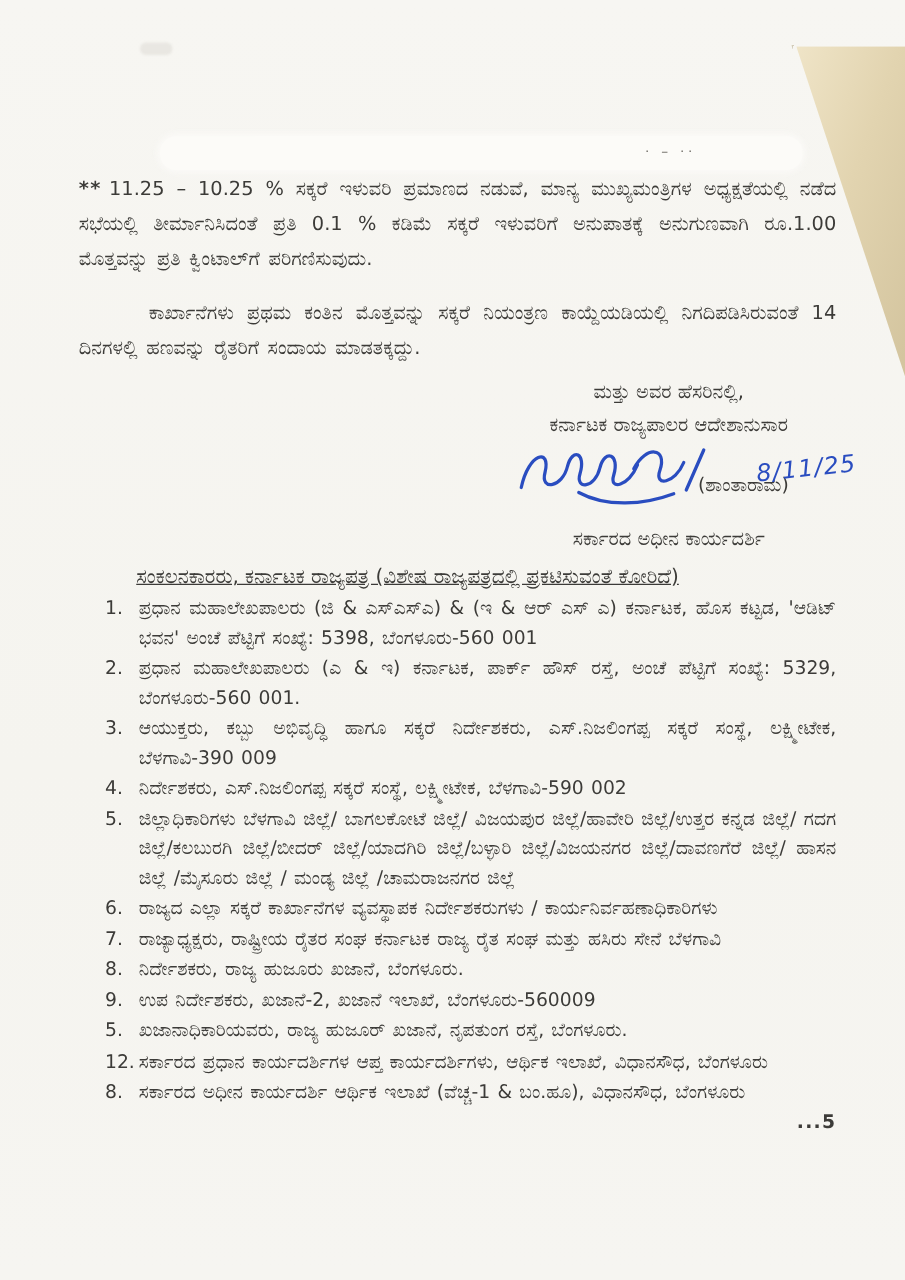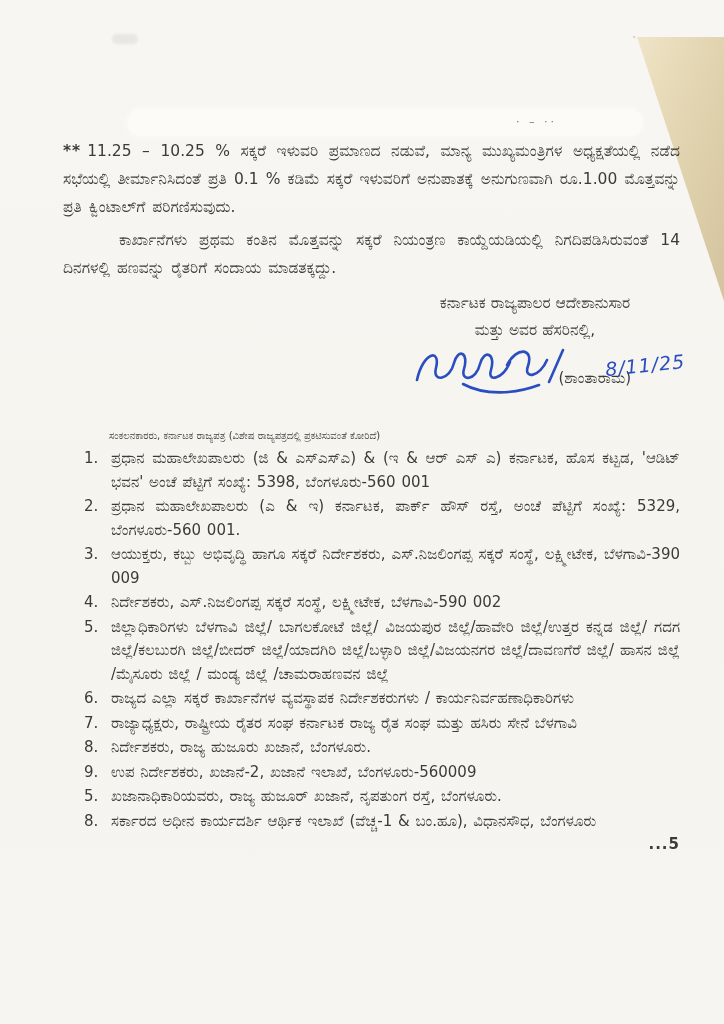--- a/index.html
+++ b/index.html
@@ -53,31 +53,31 @@
     left: 112px; top: 34px;
     width: 26px; height: 10px;
     background: #e9e7e2;
     border-radius: 5px;
     filter: blur(1px);
   }
   .content {
     position: absolute;
     left: 0; top: 0;
     width: 724px;
-    padding: 137px 44px 0 63px;
+    padding: 137px 55px 0 63px;
     box-sizing: border-box;
   }
   .para {
     font-size: 15.5px;
     line-height: 28px;
     text-align: justify;
     word-spacing: 2px;
   }
   .para .fn-marker { font-weight: 700; letter-spacing: 1px; margin-right: 6px; }
-  .para2 { text-indent: 56px; margin-top: 5px; }
+  .para2 { text-indent: 56px; margin-top: 15px; }
   .signoff {
     margin: 8px 0 0 322px;
     width: 300px;
     text-align: center;
     font-size: 15.5px;
     line-height: 27px;
   }
   .sig-block {
     position: relative;
     height: 62px;
@@ -89,22 +89,23 @@
     width: 278px; height: 66px;
   }
   .signer-name {
     position: absolute;
     left: 0; right: 54px;
     bottom: 16px;
     text-align: right;
     font-size: 15px;
   }
   .compiler {
-    margin: 22px 0 0 46px;
-    font-size: 10px;
+    margin: 6px 0 0 46px;
+    font-size: 16px;
+    text-decoration: underline;
   }
   .dist-head {
     margin: 18px 0 0 28px;
     font-weight: 700;
     font-size: 15.5px;
   }
   .dist-list {
     margin: 5px 0 0 21px;
     padding: 0;
     list-style: none;
@@ -147,37 +148,38 @@
     <span class="marks">· – ··</span>
   </div>
 
   <div class="content">
 
     <div class="para para1"><span class="fn-marker">**</span><span>11.25 – 10.25 % ಸಕ್ಕರೆ ಇಳುವರಿ ಪ್ರಮಾಣದ ನಡುವೆ, ಮಾನ್ಯ ಮುಖ್ಯಮಂತ್ರಿಗಳ ಅಧ್ಯಕ್ಷತೆಯಲ್ಲಿ ನಡೆದ ಸಭೆಯಲ್ಲಿ ತೀರ್ಮಾನಿಸಿದಂತೆ ಪ್ರತಿ 0.1 % ಕಡಿಮೆ ಸಕ್ಕರೆ ಇಳುವರಿಗೆ ಅನುಪಾತಕ್ಕೆ ಅನುಗುಣವಾಗಿ ರೂ.1.00 ಮೊತ್ತವನ್ನು ಪ್ರತಿ ಕ್ವಿಂಟಾಲ್‌ಗೆ ಪರಿಗಣಿಸುವುದು.</span></div>
 
     <div class="para para2">ಕಾರ್ಖಾನೆಗಳು ಪ್ರಥಮ ಕಂತಿನ ಮೊತ್ತವನ್ನು ಸಕ್ಕರೆ ನಿಯಂತ್ರಣ ಕಾಯ್ದೆಯಡಿಯಲ್ಲಿ ನಿಗದಿಪಡಿಸಿರುವಂತೆ 14 ದಿನಗಳಲ್ಲಿ ಹಣವನ್ನು ರೈತರಿಗೆ ಸಂದಾಯ ಮಾಡತಕ್ಕದ್ದು.</div>
 
     <div class="signoff">
+      <div>ಮತ್ತು ಅವರ ಹೆಸರಿನಲ್ಲಿ,</div>
       <div>ಕರ್ನಾಟಕ ರಾಜ್ಯಪಾಲರ ಆದೇಶಾನುಸಾರ</div>
-      <div>ಮತ್ತು ಅವರ ಹೆಸರಿನಲ್ಲಿ,</div>
 
       <div class="sig-block">
         <div class="signer-name">(ಶಾಂತಾರಾಮ)</div>
         <svg class="sig-svg" viewBox="0 0 278 66" xmlns="http://www.w3.org/2000/svg">
           <g fill="none" stroke="#2a4dc0" stroke-width="2.6" stroke-linecap="round" stroke-linejoin="round">
             <path d="M14,42 C20,14 38,10 33,30 C29,45 47,42 51,25 C55,10 66,14 61,31 C57,44 73,43 77,26 C81,11 93,15 88,32 C84,45 100,41 107,24"></path>
             <path d="M104,27 C114,8 131,10 125,28 C120,42 137,39 144,22"></path>
             <path d="M60,46 C82,58 112,56 136,47"></path>
             <path d="M146,44 L160,12"></path>
           </g>
           <text x="162" y="36" transform="rotate(-7 162 36)" font-family="DejaVu Sans, sans-serif" font-style="italic" font-size="20" fill="#2a4dc0">​</text>
         </svg>
         <span class="sig-date">8/11/25</span>
       </div>
 
+      <div>ಸರ್ಕಾರದ ಅಧೀನ ಕಾರ್ಯದರ್ಶಿ</div>
     </div>
 
     <div class="compiler">ಸಂಕಲನಕಾರರು, ಕರ್ನಾಟಕ ರಾಜ್ಯಪತ್ರ (ವಿಶೇಷ ರಾಜ್ಯಪತ್ರದಲ್ಲಿ ಪ್ರಕಟಿಸುವಂತೆ ಕೋರಿದೆ)</div>
 
 
     <ol class="dist-list">
       <li>
           <span class="num">1.</span>
           <span class="txt">ಪ್ರಧಾನ ಮಹಾಲೇಖಪಾಲರು (ಜಿ &amp; ಎಸ್‌ಎಸ್‌ಎ) &amp; (ಇ &amp; ಆರ್ ಎಸ್ ಎ) ಕರ್ನಾಟಕ, ಹೊಸ ಕಟ್ಟಡ, 'ಆಡಿಟ್ ಭವನ' ಅಂಚೆ ಪೆಟ್ಟಿಗೆ ಸಂಖ್ಯೆ: 5398, ಬೆಂಗಳೂರು-560 001</span>
         </li>
@@ -188,21 +190,21 @@
       <li>
           <span class="num">3.</span>
           <span class="txt">ಆಯುಕ್ತರು, ಕಬ್ಬು ಅಭಿವೃದ್ಧಿ ಹಾಗೂ ಸಕ್ಕರೆ ನಿರ್ದೇಶಕರು, ಎಸ್.ನಿಜಲಿಂಗಪ್ಪ ಸಕ್ಕರೆ ಸಂಸ್ಥೆ, ಲಕ್ಷ್ಮೀಟೇಕ, ಬೆಳಗಾವಿ-390 009</span>
         </li>
       <li>
           <span class="num">4.</span>
           <span class="txt">ನಿರ್ದೇಶಕರು, ಎಸ್.ನಿಜಲಿಂಗಪ್ಪ ಸಕ್ಕರೆ ಸಂಸ್ಥೆ, ಲಕ್ಷ್ಮೀಟೇಕ, ಬೆಳಗಾವಿ-590 002</span>
         </li>
       <li>
           <span class="num">5.</span>
-          <span class="txt">ಜಿಲ್ಲಾಧಿಕಾರಿಗಳು ಬೆಳಗಾವಿ ಜಿಲ್ಲೆ/ ಬಾಗಲಕೋಟೆ ಜಿಲ್ಲೆ/ ವಿಜಯಪುರ ಜಿಲ್ಲೆ/ಹಾವೇರಿ ಜಿಲ್ಲೆ/ಉತ್ತರ ಕನ್ನಡ ಜಿಲ್ಲೆ/ ಗದಗ ಜಿಲ್ಲೆ/ಕಲಬುರಗಿ ಜಿಲ್ಲೆ/ಬೀದರ್ ಜಿಲ್ಲೆ/ಯಾದಗಿರಿ ಜಿಲ್ಲೆ/ಬಳ್ಳಾರಿ ಜಿಲ್ಲೆ/ವಿಜಯನಗರ ಜಿಲ್ಲೆ/ದಾವಣಗೆರೆ ಜಿಲ್ಲೆ/ ಹಾಸನ ಜಿಲ್ಲೆ /ಮೈಸೂರು ಜಿಲ್ಲೆ / ಮಂಡ್ಯ ಜಿಲ್ಲೆ /ಚಾಮರಾಹಣವನ ಜಿಲ್ಲೆ</span>
+          <span class="txt">ಜಿಲ್ಲಾಧಿಕಾರಿಗಳು ಬೆಳಗಾವಿ ಜಿಲ್ಲೆ/ ಬಾಗಲಕೋಟೆ ಜಿಲ್ಲೆ/ ವಿಜಯಪುರ ಜಿಲ್ಲೆ/ಹಾವೇರಿ ಜಿಲ್ಲೆ/ಉತ್ತರ ಕನ್ನಡ ಜಿಲ್ಲೆ/ ಗದಗ ಜಿಲ್ಲೆ/ಕಲಬುರಗಿ ಜಿಲ್ಲೆ/ಬೀದರ್ ಜಿಲ್ಲೆ/ಯಾದಗಿರಿ ಜಿಲ್ಲೆ/ಬಳ್ಳಾರಿ ಜಿಲ್ಲೆ/ವಿಜಯನಗರ ಜಿಲ್ಲೆ/ದಾವಣಗೆರೆ ಜಿಲ್ಲೆ/ ಹಾಸನ ಜಿಲ್ಲೆ /ಮೈಸೂರು ಜಿಲ್ಲೆ / ಮಂಡ್ಯ ಜಿಲ್ಲೆ /ಚಾಮರಾಜನಗರ ಜಿಲ್ಲೆ</span>
         </li>
       <li>
           <span class="num">6.</span>
           <span class="txt">ರಾಜ್ಯದ ಎಲ್ಲಾ ಸಕ್ಕರೆ ಕಾರ್ಖಾನೆಗಳ ವ್ಯವಸ್ಥಾಪಕ ನಿರ್ದೇಶಕರುಗಳು / ಕಾರ್ಯನಿರ್ವಹಣಾಧಿಕಾರಿಗಳು</span>
         </li>
       <li>
           <span class="num">7.</span>
           <span class="txt">ರಾಜ್ಯಾಧ್ಯಕ್ಷರು, ರಾಷ್ಟ್ರೀಯ ರೈತರ ಸಂಘ ಕರ್ನಾಟಕ ರಾಜ್ಯ ರೈತ ಸಂಘ ಮತ್ತು ಹಸಿರು ಸೇನೆ ಬೆಳಗಾವಿ</span>
         </li>
       <li>
@@ -211,20 +213,24 @@
         </li>
       <li>
           <span class="num">9.</span>
           <span class="txt">ಉಪ ನಿರ್ದೇಶಕರು, ಖಜಾನೆ-2, ಖಜಾನೆ ಇಲಾಖೆ, ಬೆಂಗಳೂರು-560009</span>
         </li>
       <li>
           <span class="num">5.</span>
           <span class="txt">ಖಜಾನಾಧಿಕಾರಿಯವರು, ರಾಜ್ಯ ಹುಜೂರ್ ಖಜಾನೆ, ನೃಪತುಂಗ ರಸ್ತೆ, ಬೆಂಗಳೂರು.</span>
         </li>
       <li>
+          <span class="num">12.</span>
+          <span class="txt">ಸರ್ಕಾರದ ಪ್ರಧಾನ ಕಾರ್ಯದರ್ಶಿಗಳ ಆಪ್ತ ಕಾರ್ಯದರ್ಶಿಗಳು, ಆರ್ಥಿಕ ಇಲಾಖೆ, ವಿಧಾನಸೌಧ, ಬೆಂಗಳೂರು</span>
+        </li>
+      <li>
           <span class="num">8.</span>
           <span class="txt">ಸರ್ಕಾರದ ಅಧೀನ ಕಾರ್ಯದರ್ಶಿ ಆರ್ಥಿಕ ಇಲಾಖೆ (ವೆಚ್ಚ-1 &amp; ಬಂ.ಹೂ), ವಿಧಾನಸೌಧ, ಬೆಂಗಳೂರು</span>
         </li>
     </ol>
 
     <div class="pageno">...5</div>
 
   </div>
 </div>
 

